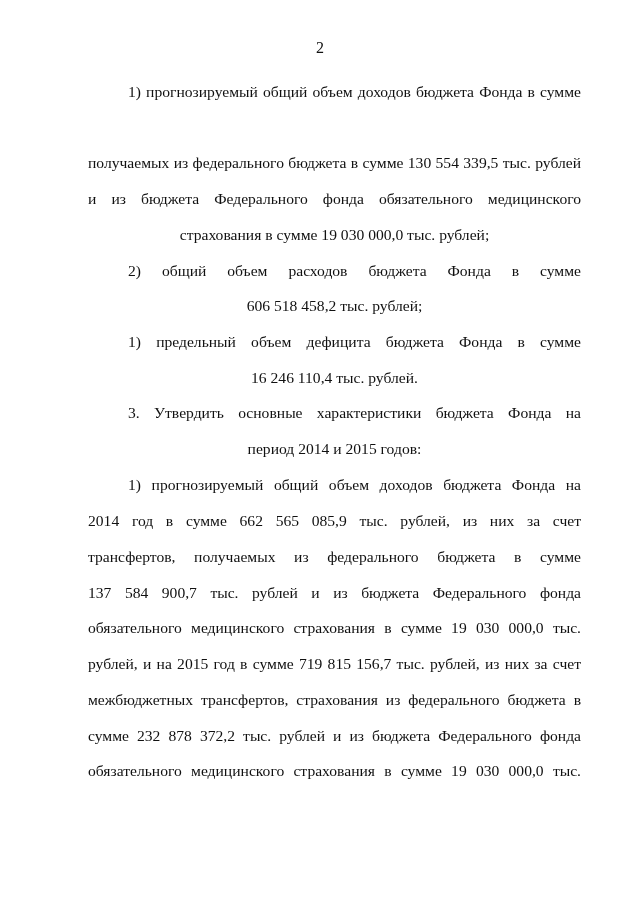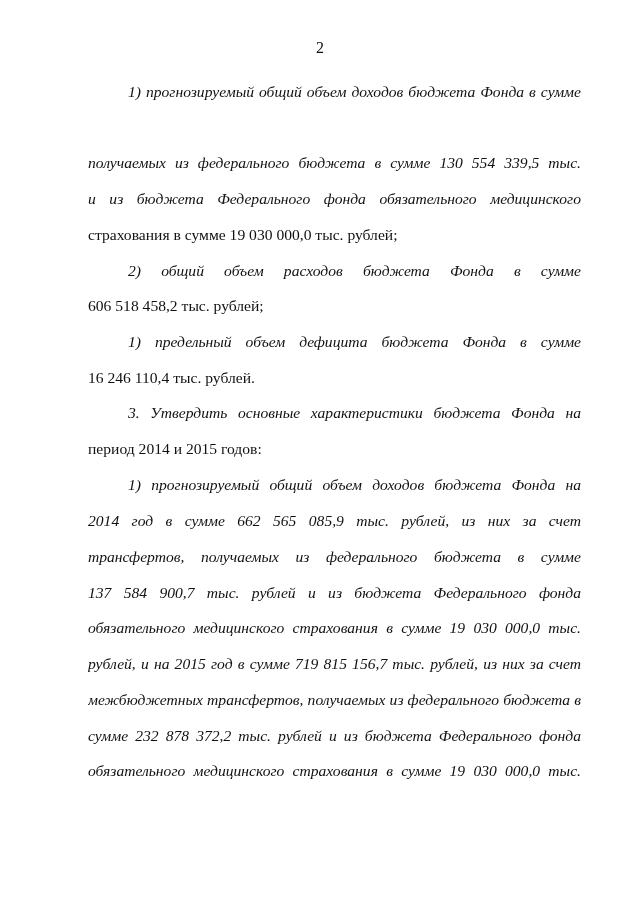--- a/index.html
+++ b/index.html
@@ -38,28 +38,27 @@
       font-size: 15.6px;
       line-height: 20px;
       white-space: nowrap;
     }
     .line.justify {
       text-align: justify;
       text-align-last: justify;
       white-space: normal;
       height: 20px;
       overflow: hidden;
-      font-style: italic;
     }
     .line.indent {
       left: 128px;
       width: 453px;
     }
     .line.left {
-      text-align: left;
+      text-align: center;
     }
   </style>
 </head>
 <body>
 
 <div class="page">
   <div class="page-number">2</div>
 
   <div class="line indent justify" style="top:82px">1) прогнозируемый общий объем доходов бюджета Фонда в сумме</div>
   <div class="line justify" style="top:153px">получаемых  из федерального бюджета в сумме 130 554 339,5 тыс. рублей</div>
@@ -70,16 +69,16 @@
   <div class="line indent justify" style="top:332px">1) предельный объем дефицита бюджета Фонда в сумме</div>
   <div class="line left" style="top:368px">16 246 110,4 тыс. рублей.</div>
   <div class="line indent justify" style="top:403px">3. Утвердить основные характеристики бюджета Фонда на плановый</div>
   <div class="line left" style="top:439px">период 2014 и 2015 годов:</div>
   <div class="line indent justify" style="top:475px">1) прогнозируемый общий объем доходов бюджета Фонда на</div>
   <div class="line justify" style="top:511px">2014 год в сумме  662 565 085,9 тыс. рублей, из них за счет межбюджетных</div>
   <div class="line justify" style="top:547px">трансфертов, получаемых из федерального бюджета в сумме</div>
   <div class="line justify" style="top:583px">137 584 900,7 тыс. рублей и из бюджета Федерального фонда</div>
   <div class="line justify" style="top:618px">обязательного медицинского страхования в сумме 19 030 000,0 тыс.</div>
   <div class="line justify" style="top:654px">рублей,  и на 2015 год в сумме 719 815 156,7 тыс. рублей,  из них за счет</div>
-  <div class="line justify" style="top:690px">межбюджетных трансфертов, получаемых  из федерального бюджета в</div>
+  <div class="line justify" style="top:690px">межбюджетных трансфертов, страхования  из федерального бюджета в</div>
   <div class="line justify" style="top:726px">сумме 232 878 372,2 тыс. рублей и из бюджета Федерального фонда</div>
   <div class="line justify" style="top:761px">обязательного медицинского страхования в сумме 19 030 000,0 тыс.</div>
 </div>
 
 </body></html>

